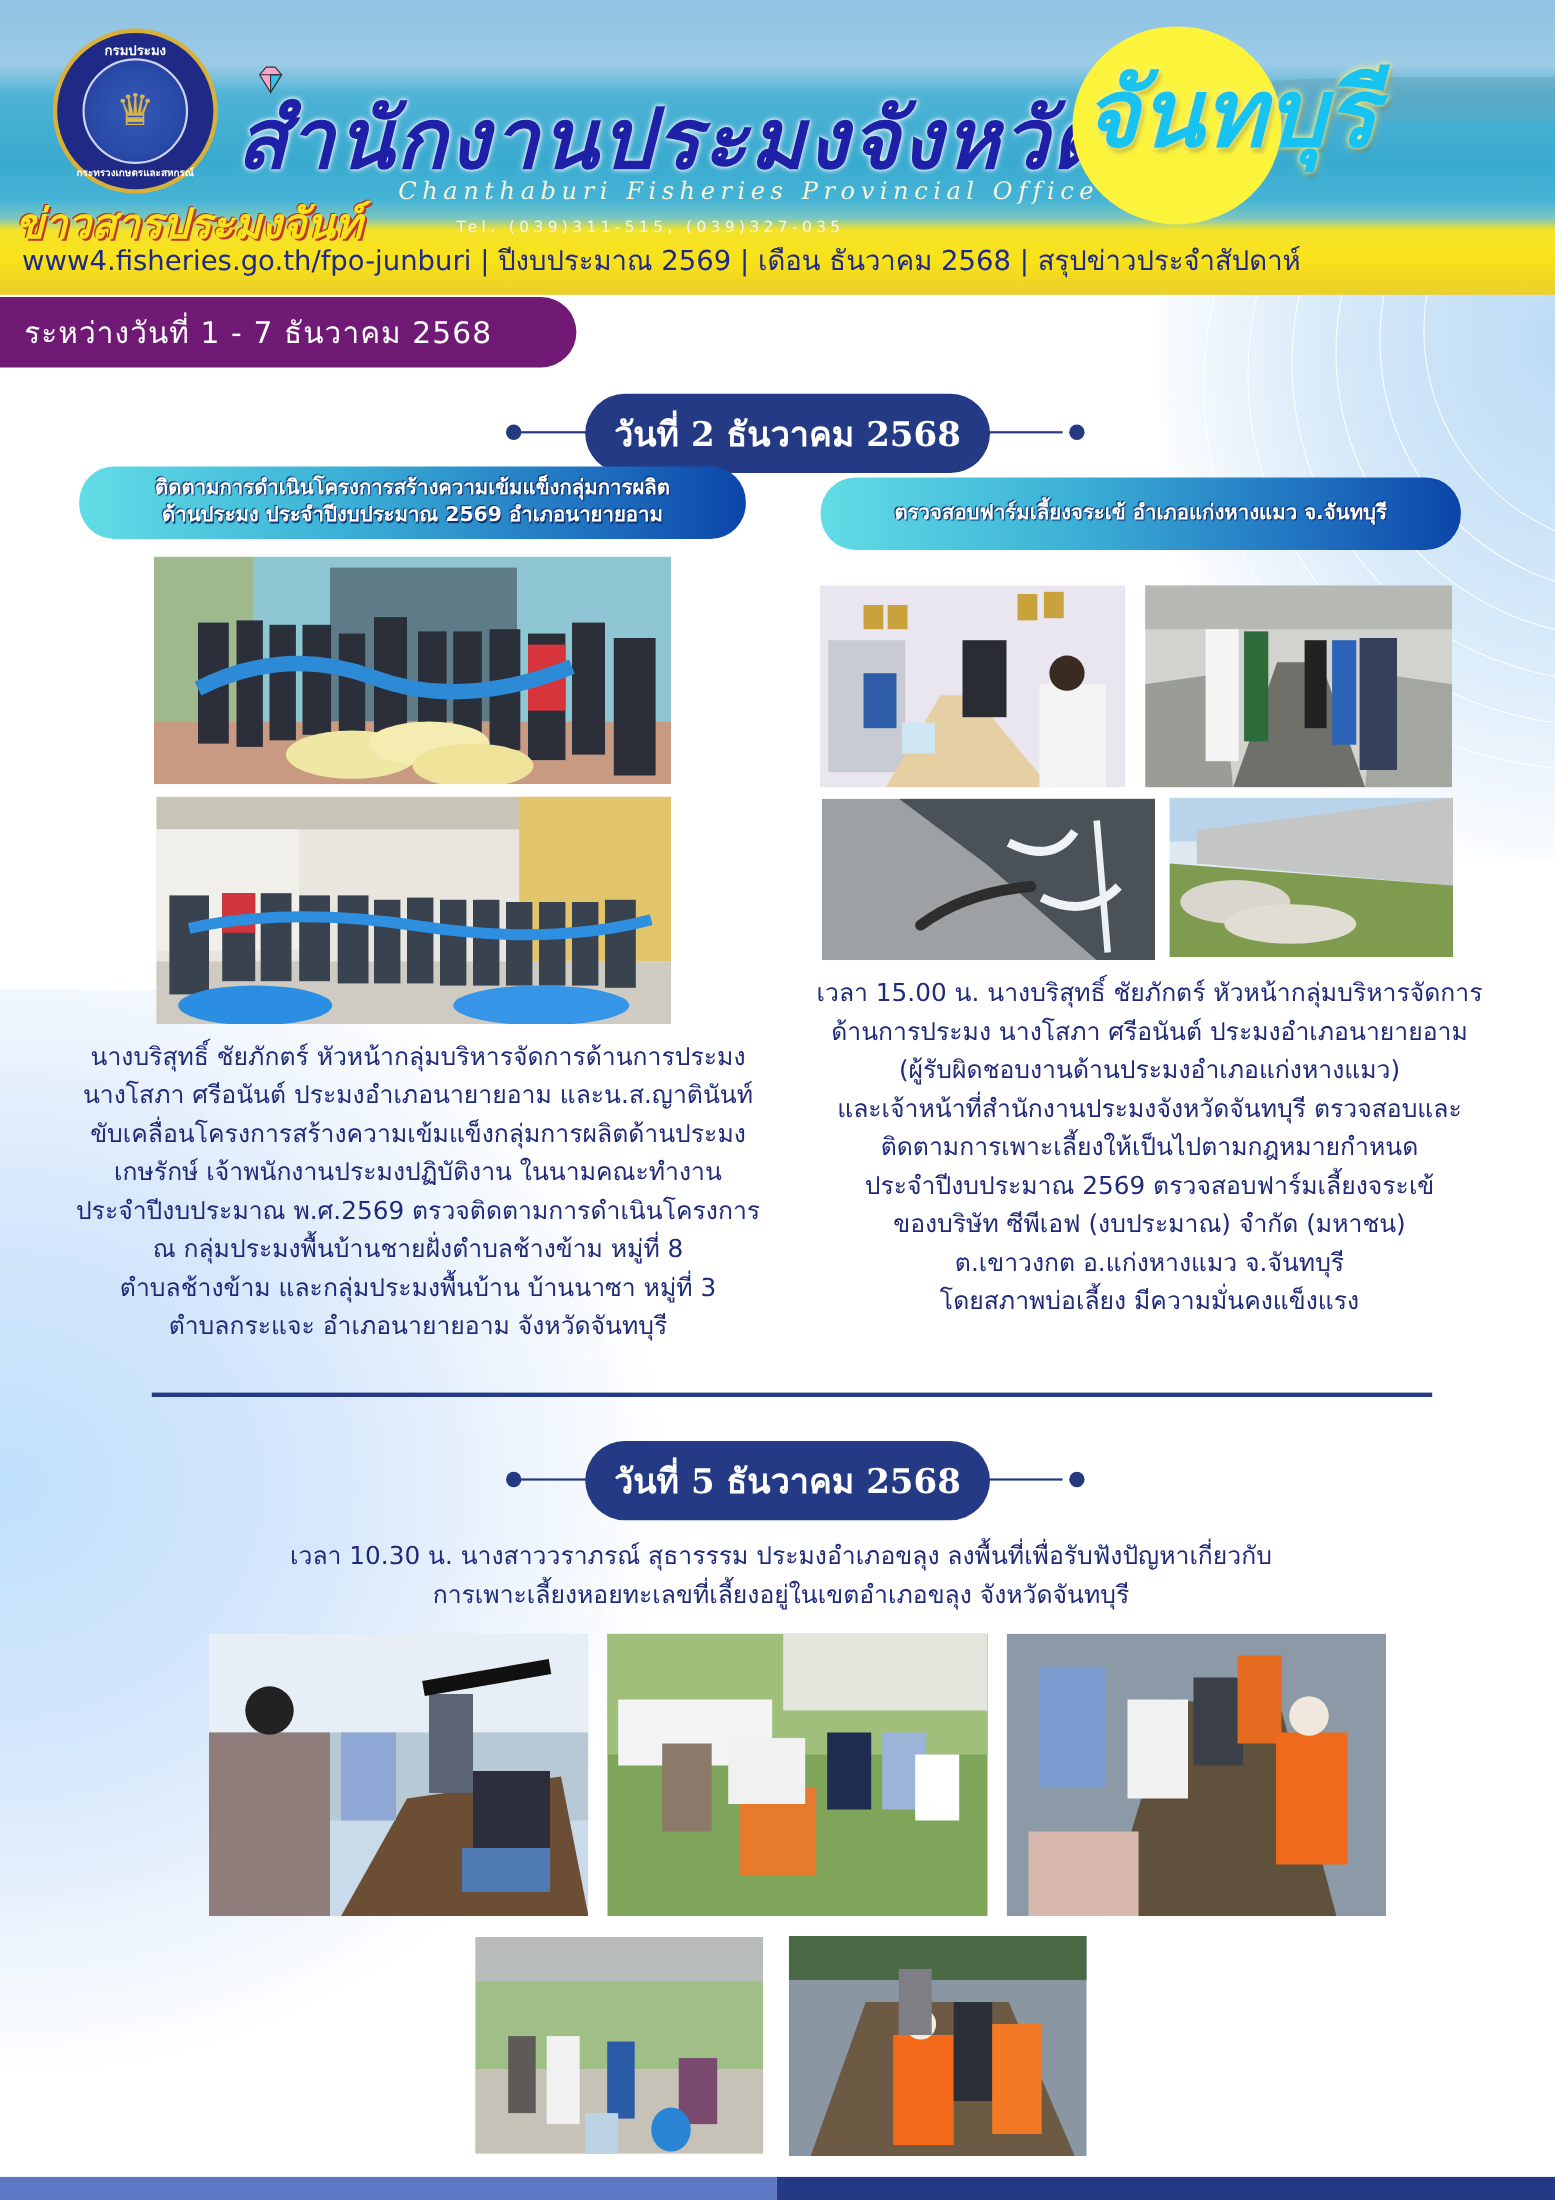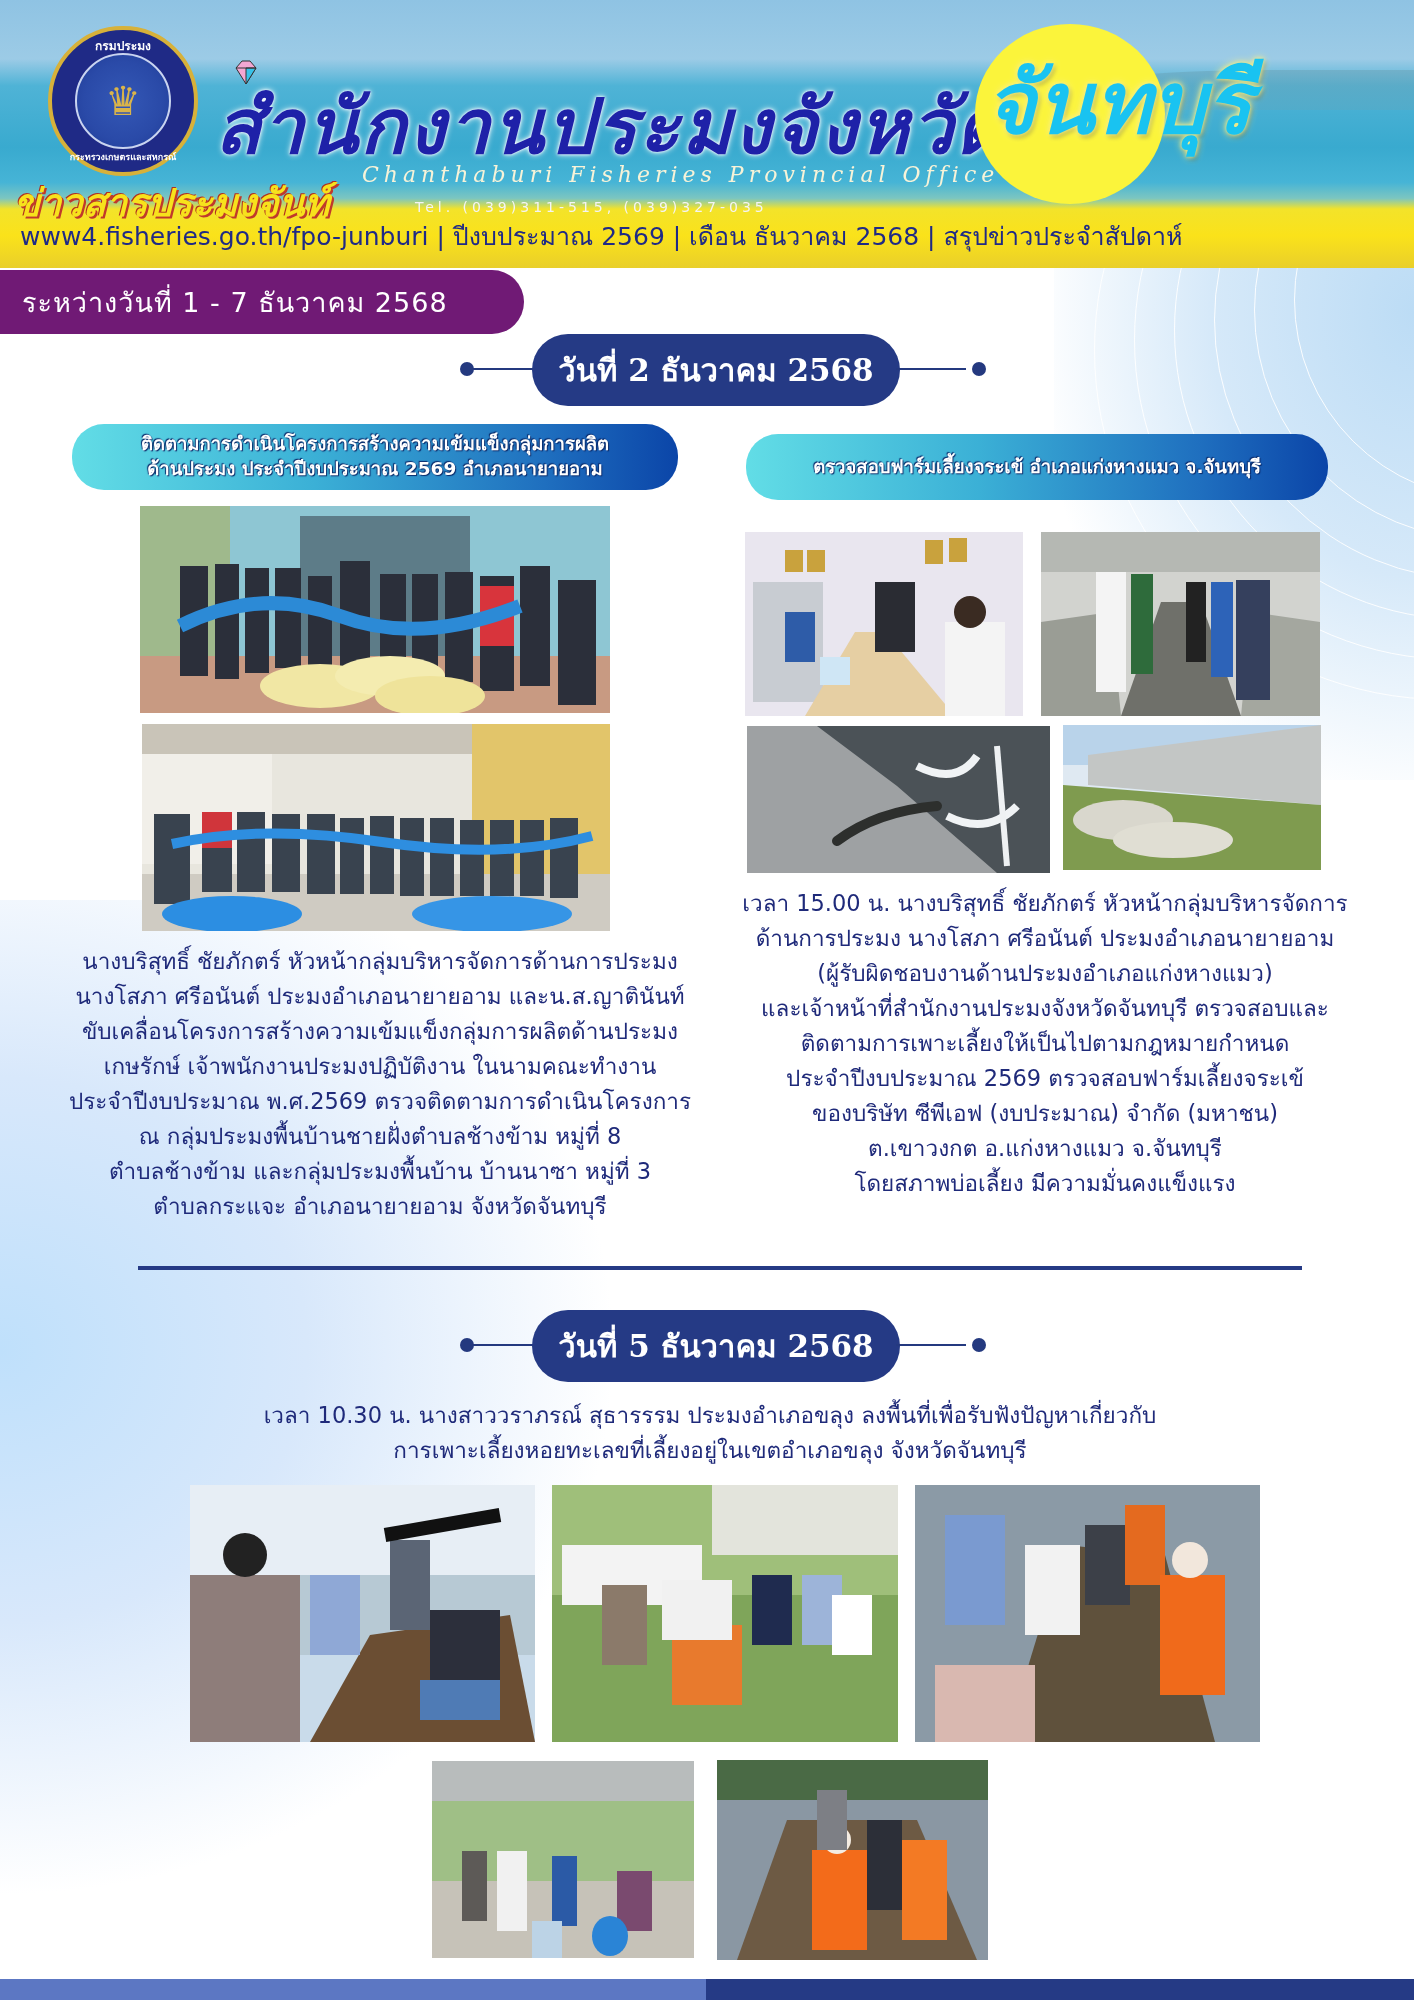--- a/index.html
+++ b/index.html
@@ -192,21 +192,21 @@
   <div class="title-main">สำนักงานประมงจังหวัด</div>
   <div class="sun"></div>
   <div class="title-prov">จันทบุรี</div>
   <div class="title-en">Chanthaburi Fisheries Provincial Office</div>
   <div class="tel">Tel. (039)311-515, (039)327-035</div>
   <div class="header-info">www4.fisheries.go.th/fpo-junburi | ปีงบประมาณ 2569 | เดือน ธันวาคม 2568 | สรุปข่าวประจำสัปดาห์</div>
 </div>
 
 <div class="range-pill">ระหว่างวันที่ 1 - 7 ธันวาคม 2568</div>
 
-<div class="date-banner" style="top:334px;">
+<div class="date-banner" style="top:358px;">
   <div class="dot" style="left:2px;"></div>
   <div class="line" style="left:10px;"></div>
   <div class="pill">วันที่ 2 ธันวาคม 2568</div>
   <div class="line" style="left:438px;"></div>
   <div class="dot" style="left:514px;"></div>
 </div>
 
 <div class="topic-pill" style="left:72px;top:424px;width:606px;height:66px;font-size:18.5px;">
   <div>
     <div>ติดตามการดำเนินโครงการสร้างความเข้มแข็งกลุ่มการผลิต</div>

